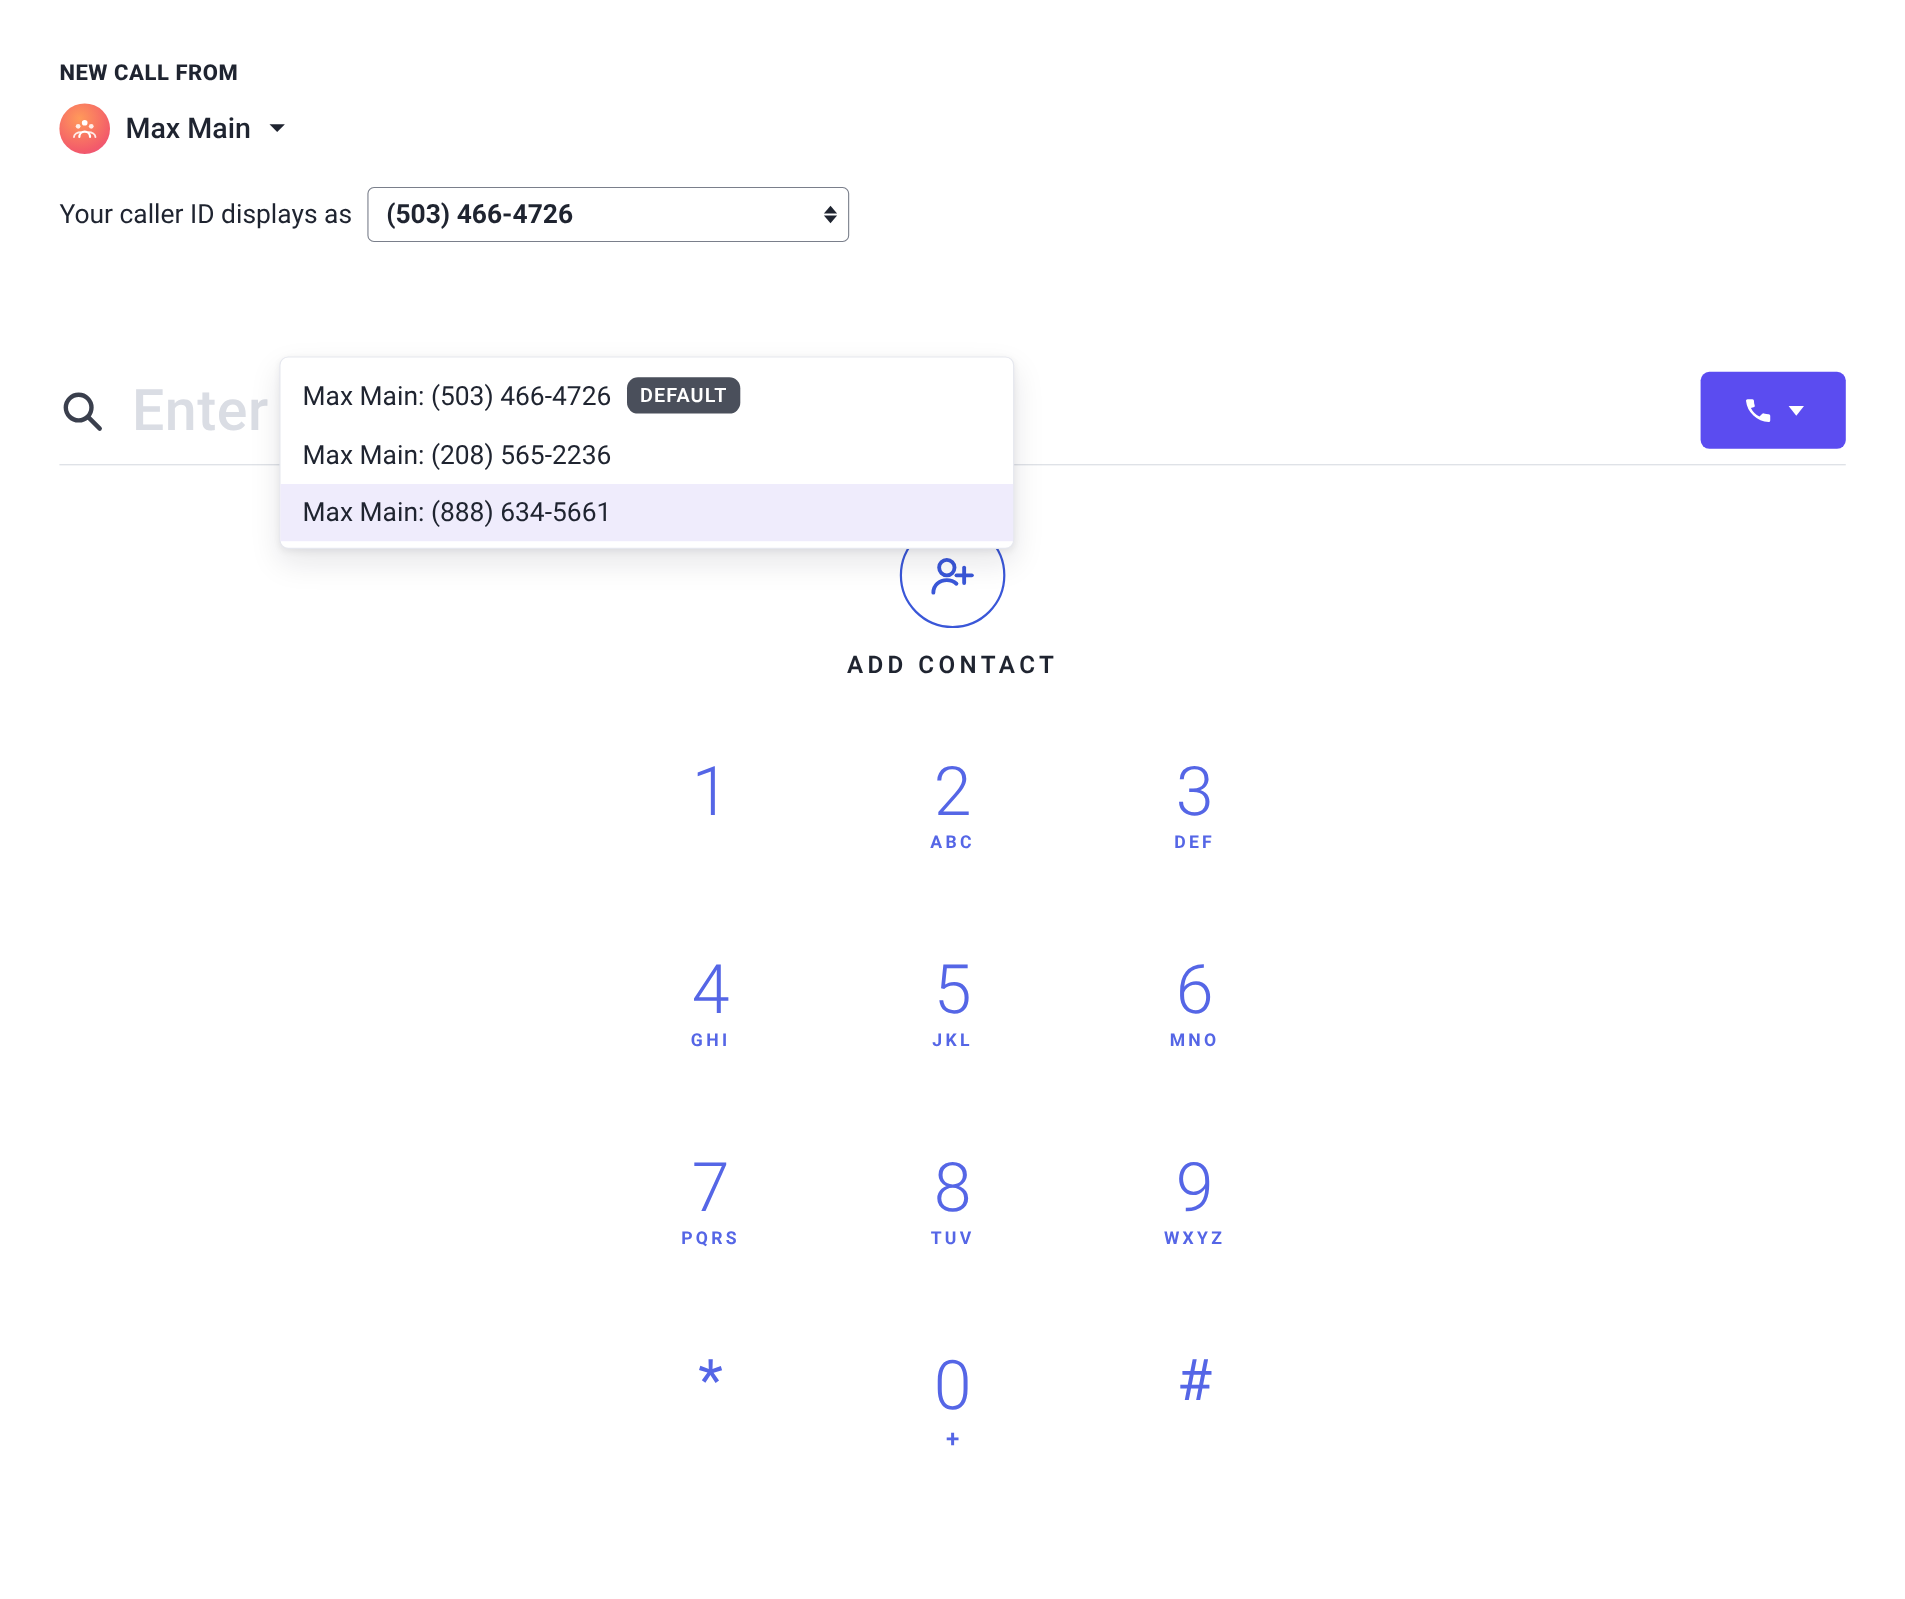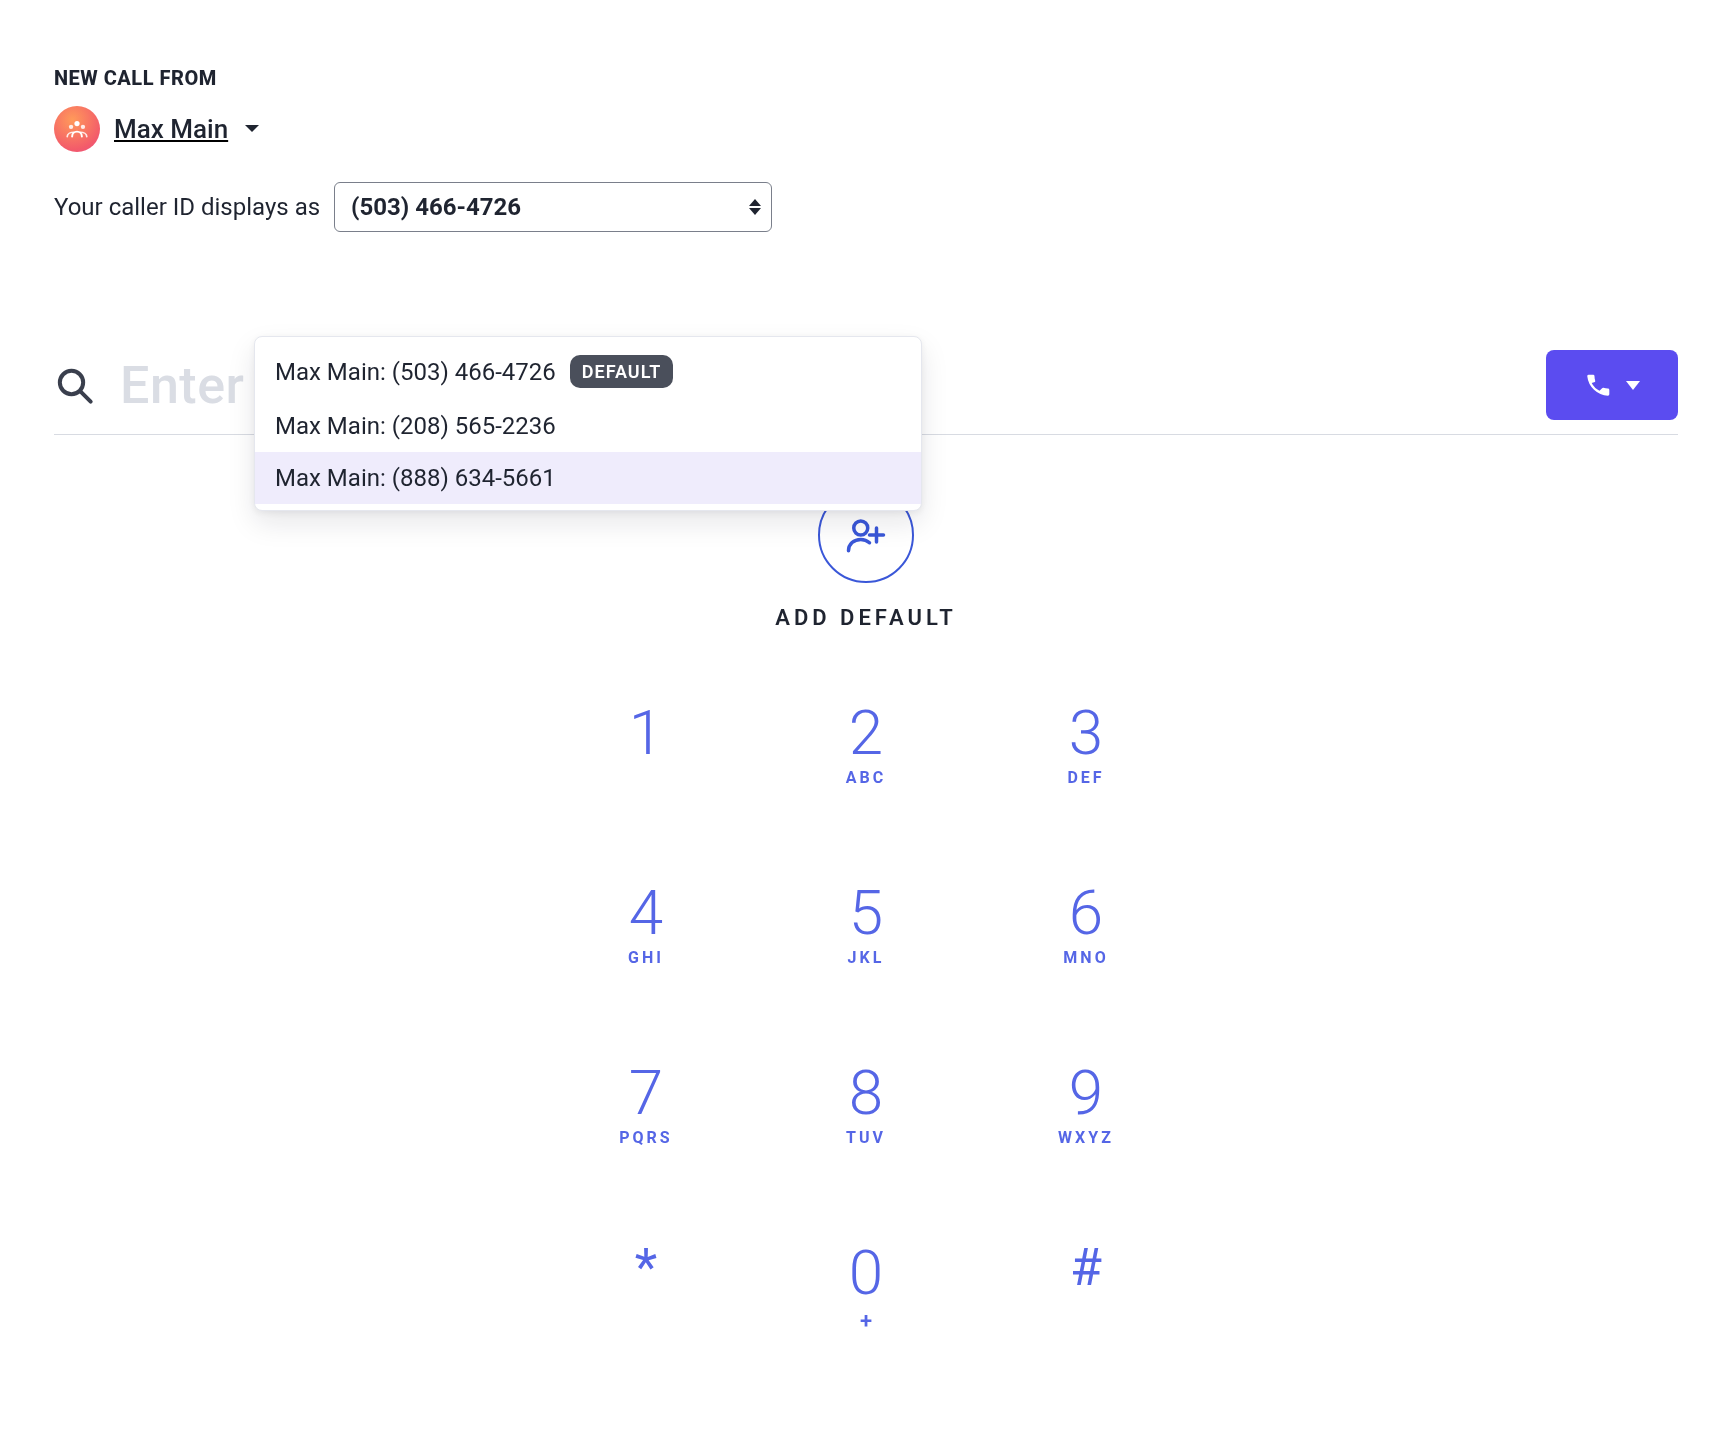--- a/index.html
+++ b/index.html
@@ -11,25 +11,25 @@
     --accent-ink:#3a57d8;
     --dial:#5566e6;
     --dropdown-hover:#efecfc;
     --badge:#4a4f5b;
     --white:#ffffff;
   }
   *{box-sizing:border-box;font-family:-apple-system,BlinkMacSystemFont,"Segoe UI",Roboto,Helvetica,Arial,sans-serif;}
   html,body{margin:0;padding:0;background:#fff;}
   body{width:1732px;height:1454px;position:relative;overflow:hidden;padding:50px 54px 0 54px;}
 
-  .page{width:100%;max-width:1656px;margin:16px auto;position:relative;}
+  .page{width:100%;max-width:1656px;margin:4px auto;position:relative;}
 
   
   .hdr-label{font-size:20px;font-weight:800;letter-spacing:0.5px;color:var(--ink);}
-  .caller-line{display:flex;align-items:center;gap:14px;margin-top:16px;text-decoration:underline;}
+  .caller-line{display:flex;align-items:center;gap:14px;margin-top:16px;}
   .avatar{width:46px;height:46px;border-radius:50%;background:radial-gradient(circle at 40% 30%, #ff9a5a, #f35b6a 70%, #e84d88);display:flex;align-items:center;justify-content:center;}
   .avatar svg{width:26px;height:26px;}
   .caller-name{font-size:26px;color:var(--ink);font-weight:500;}
   .caret{display:inline-flex;align-items:center;margin-left:2px;}
   .caret svg{width:16px;height:10px;fill:var(--ink);}
 
   .cid-row{display:flex;align-items:center;gap:14px;margin-top:30px;}
   .cid-label{font-size:24px;color:var(--ink);}
   .cid-select{position:relative;width:438px;height:50px;border:1px solid #7a7f8b;border-radius:6px;background:#fff;display:flex;align-items:center;padding:0 40px 0 16px;cursor:pointer;}
   .cid-select-value{font-size:24px;color:var(--ink);font-weight:bold;}
@@ -125,21 +125,21 @@
 
   <div class="add-wrap">
     <div class="add-circle">
       <svg viewBox="0 0 24 24" fill="none" stroke-width="2" stroke-linecap="round">
         <circle cx="9" cy="8" r="4"></circle>
         <path d="M2 21c0-3.8 3.1-6.5 7-6.5 2 0 3.7.7 5 1.9"></path>
         <line x1="18" y1="8" x2="18" y2="16"></line>
         <line x1="14" y1="12" x2="22" y2="12"></line>
       </svg>
     </div>
-    <div class="add-label">ADD DEFAULT</div>
+    <div class="add-label">ADD CONTACT</div>
   </div>
 
   <div class="dial" id="dialpad">
       <div class="key">
         <div class="num">1</div>
       </div>
       <div class="key">
         <div class="num">2</div>
         <div class="ltr">ABC</div>
       </div>

